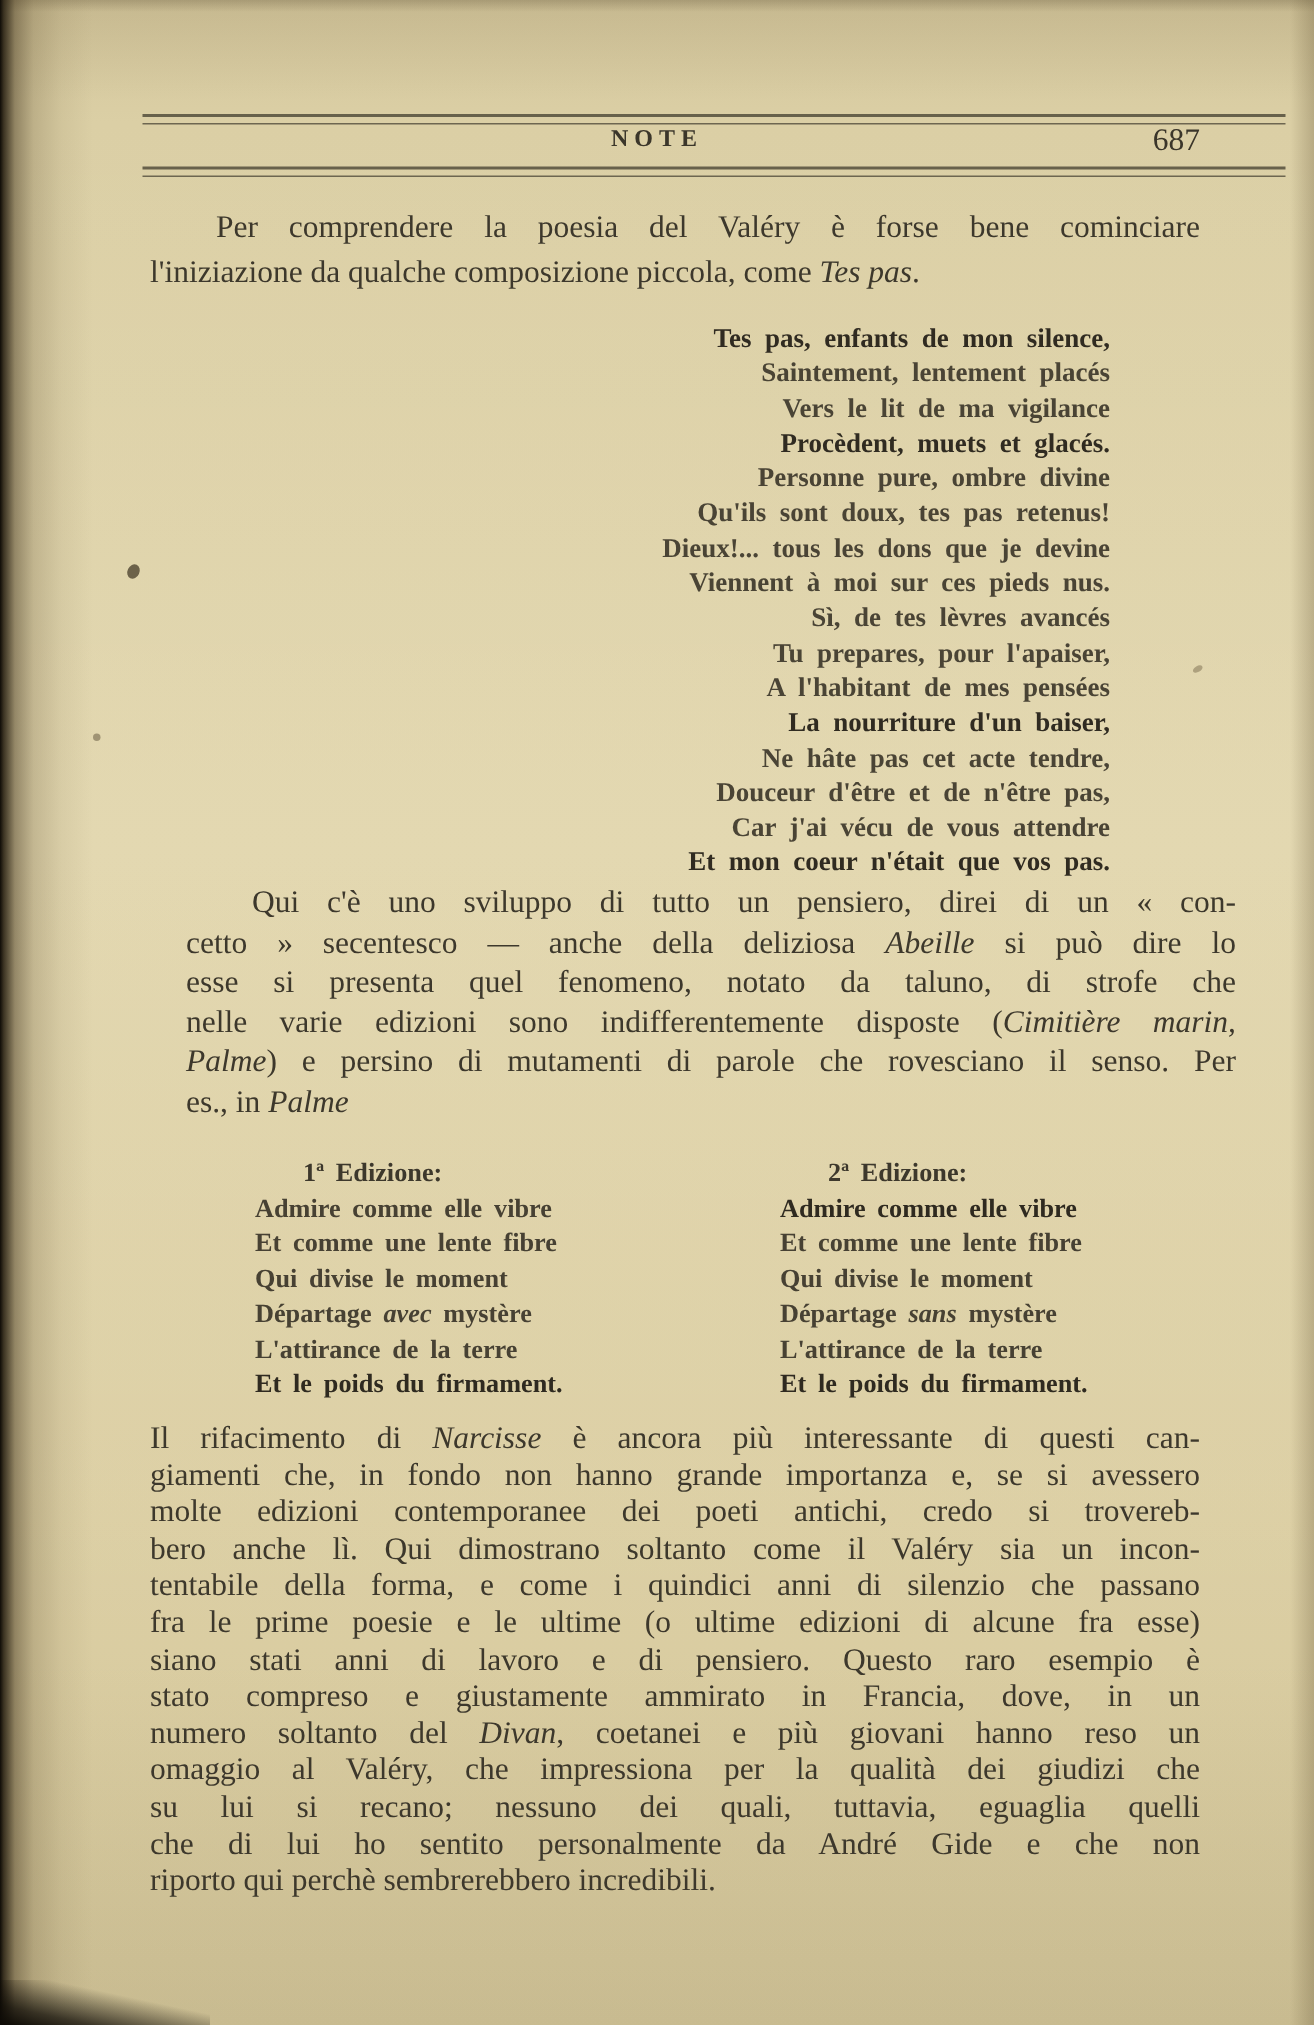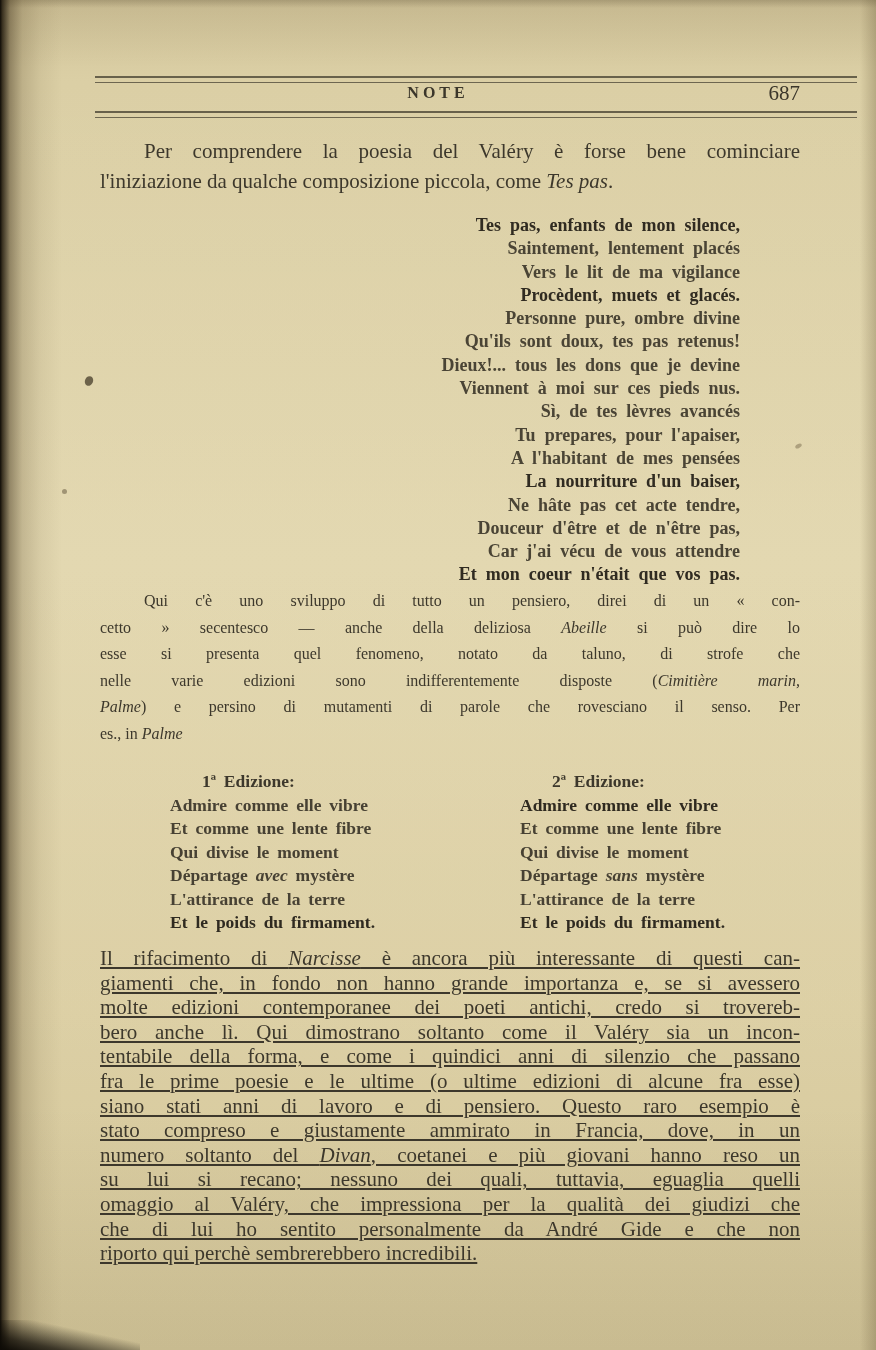--- a/index.html
+++ b/index.html
@@ -31,22 +31,22 @@
     font-size:16px; font-weight:700; letter-spacing:4px; color:#3b362a; }
   .page-num { position:absolute; right:0; top:-3px; font-size:21px; color:#3b362a; }
 
   .para { position:absolute; left:100px; width:700px; }
   .para .line { text-align:justify; text-align-last:justify; }
   .para .line:last-child { text-align:left; text-align-last:left; }
   .line.indent { padding-left:44px; }
   .it { font-style:italic; }
 
   #p1 { top:136px; font-size:21px; line-height:30px; }
-  #p2 { top:588px; font-size:16px; line-height:26.5px; }
-  #p3 { top:946px; font-size:21px; line-height:24.6px;text-decoration:underline; }
+  #p2 { top:588px; font-size:21px; line-height:26.5px;margin-left:24px; }
+  #p3 { top:946px; font-size:21px; line-height:24.6px; }
 
   #poem { position:absolute; left:300px; top:214px; width:440px;
     font-size:18px; line-height:23.3px; word-spacing:4.5px; }
   #poem .line { font-weight:700; color:#4a4435;text-align:right; }
   #poem .line.bold { color:#302b21; }
   #poem .line.indent { padding-left:26px; }
 
   #editions { position:absolute; top:770px; left:100px; width:700px; height:175px;
     font-size:17.5px; line-height:23.5px; word-spacing:3.5px; }
   .col { position:absolute; top:0; width:330px; }
@@ -139,22 +139,22 @@
   <div class="para" id="p3">
       <div class="line"><span>Il rifacimento di </span><span class="it">Narcisse</span><span> è ancora più interessante di questi can-</span></div>
       <div class="line"><span>giamenti che, in fondo non hanno grande importanza e, se si avessero</span></div>
       <div class="line"><span>molte edizioni contemporanee dei poeti antichi, credo si trovereb-</span></div>
       <div class="line"><span>bero anche lì. Qui dimostrano soltanto come il Valéry sia un incon-</span></div>
       <div class="line"><span>tentabile della forma, e come i quindici anni di silenzio che passano</span></div>
       <div class="line"><span>fra le prime poesie e le ultime (o ultime edizioni di alcune fra esse)</span></div>
       <div class="line"><span>siano stati anni di lavoro e di pensiero. Questo raro esempio è</span></div>
       <div class="line"><span>stato compreso e giustamente ammirato in Francia, dove, in un</span></div>
       <div class="line"><span>numero soltanto del </span><span class="it">Divan</span><span>, coetanei e più giovani hanno reso un</span></div>
+      <div class="line"><span>omaggio al Valéry, che impressiona per la qualità dei giudizi che</span></div>
       <div class="line"><span>su lui si recano; nessuno dei quali, tuttavia, eguaglia quelli</span></div>
-      <div class="line"><span>omaggio al Valéry, che impressiona per la qualità dei giudizi che</span></div>
       <div class="line"><span>che di lui ho sentito personalmente da André Gide e che non</span></div>
       <div class="line"><span>riporto qui perchè sembrerebbero incredibili.</span></div>
     </div>
 
   <div class="speck" id="speck1"></div>
   <div class="speck" id="speck2"></div>
   <div class="speck" id="speck3"></div>
 </div>
 
 </body></html>

